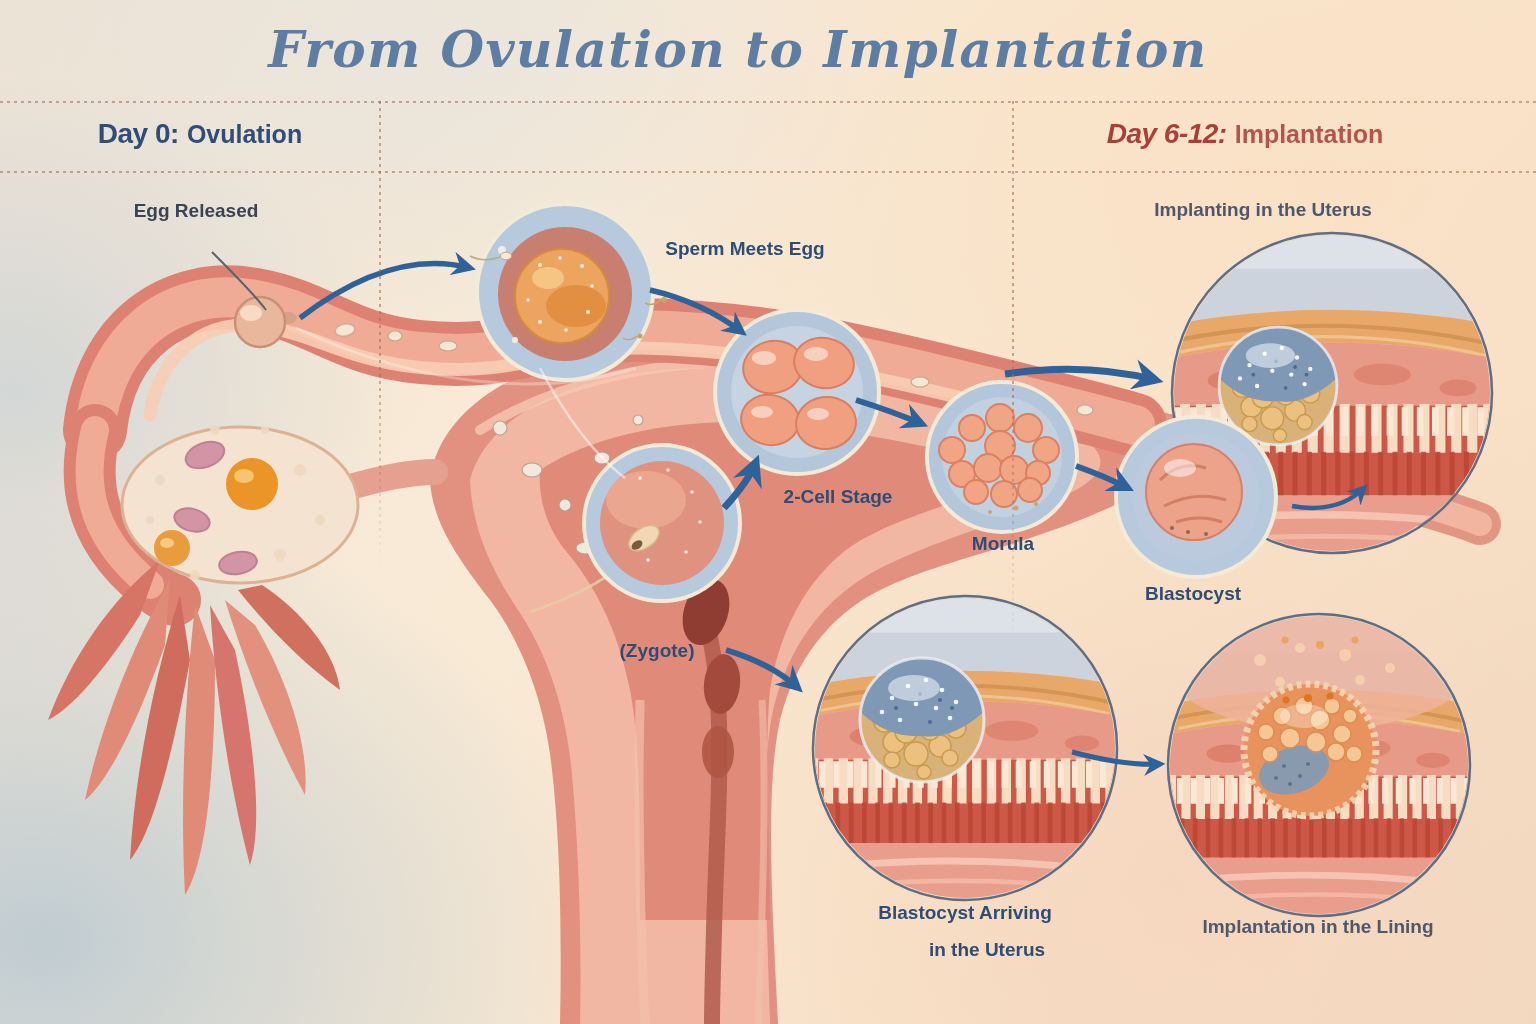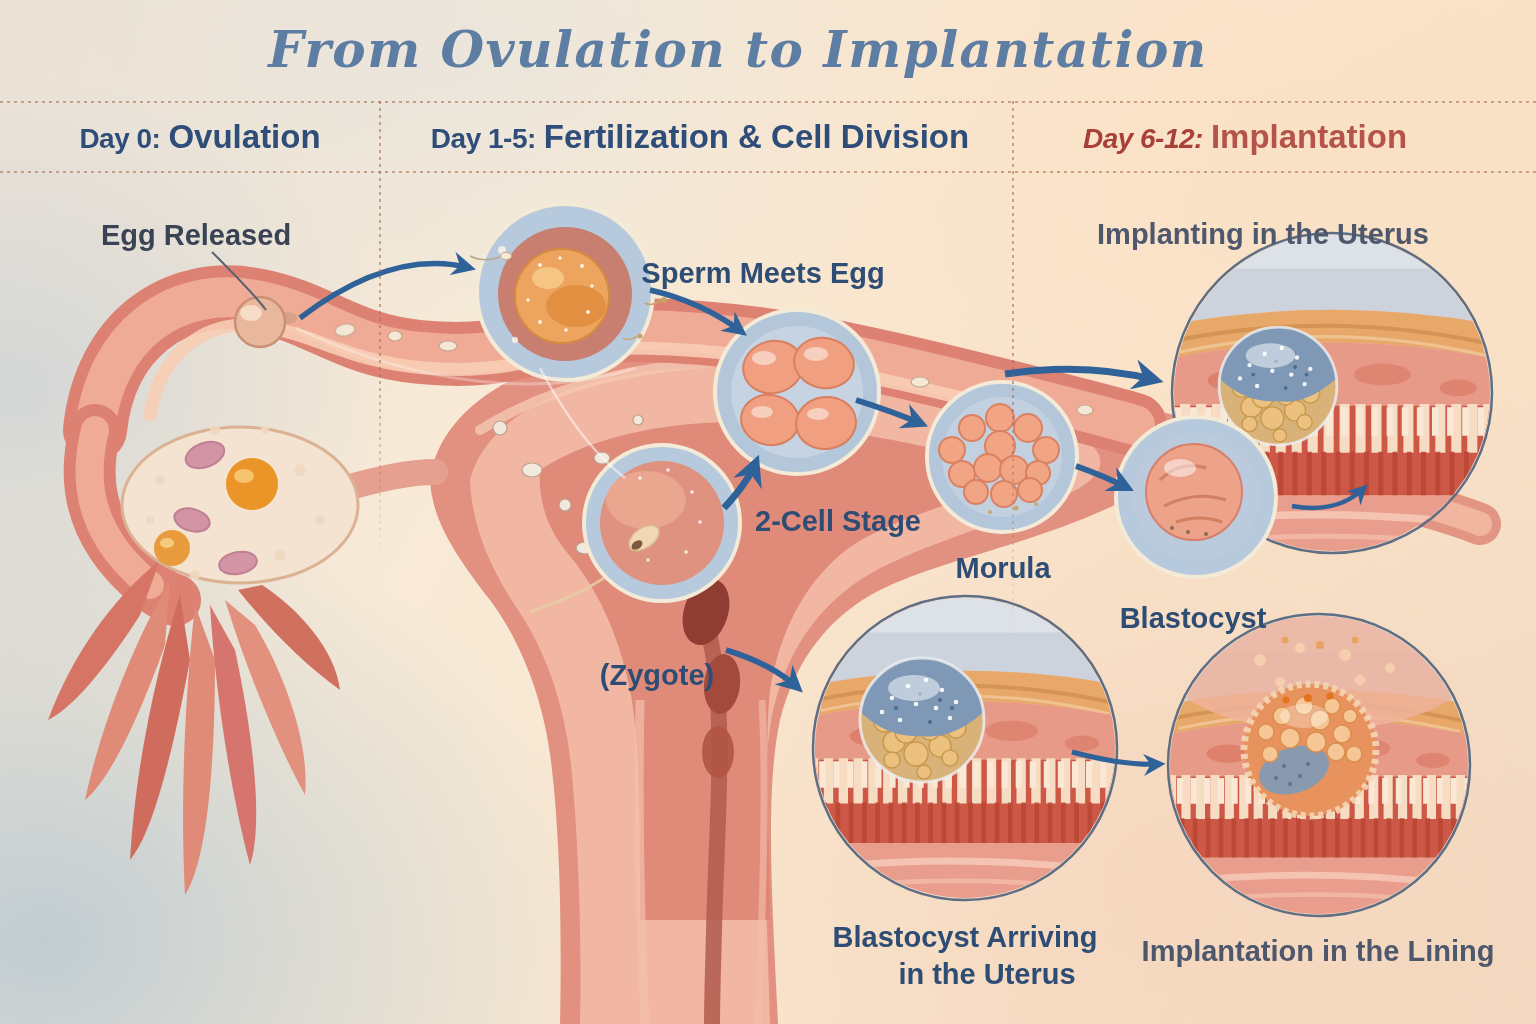--- a/index.html
+++ b/index.html
@@ -30,27 +30,27 @@
     mask-image:linear-gradient(to bottom,#000 55%,transparent 100%);
   }
   .title{
     position:absolute;top:20px;left:738px;transform:translateX(-50%);
     margin:0;font-family:"DejaVu Serif","Liberation Serif",serif;
     font-style:italic;font-weight:600;font-size:50px;letter-spacing:1.5px;
     color:#5e7da3;white-space:nowrap;
   }
   .sec{position:absolute;top:118px;transform:translateX(-50%);white-space:nowrap;}
   .sec .d{font-size:28px;font-weight:800;letter-spacing:-.5px;}
-  .sec .n{font-size:33px;font-weight:700;margin-left:8px;}
+  .sec .n{font-size:25px;font-weight:700;margin-left:8px;}
   .sec-blue{color:#2e4d78;}
   .sec-red-d{color:#a84038;font-style:italic;}
   .sec-red-n{color:#b5544a;text-align:center;}
   .lbl{
     position:absolute;transform:translateX(-50%);
-    font-size:29px;font-weight:700;white-space:nowrap;line-height:1.15;margin-top:19px;
+    font-size:19px;font-weight:700;white-space:nowrap;line-height:1.15;
   }
   .navy{color:#2e4d74;}
   .slate{color:#4e586c;}
   .dark{color:#3a4354;}
 </style>
 </head>
 <body>
 
 <div class="stage">
   <div class="bg"></div>
@@ -412,29 +412,26 @@
   <div class="hdot" style="top:101px"></div>
   <div class="hdot" style="top:171px"></div>
   <div class="vdot" style="left:379px;top:101px;height:470px"></div>
   <div class="vdot" style="left:1012px;top:101px;height:540px"></div>
 
   <h1 class="title">From Ovulation to Implantation</h1>
 
   <div class="sec" style="left:200px">
     <span class="d sec-blue">Day 0:</span><span class="n sec-blue">Ovulation</span>
   </div>
-  <div class="sec" style="left:700px">
-    <span class="d sec-blue">Day 1-5:</span><span class="n sec-blue">Fertilization &amp; Cell Division</span>
-  </div>
   <div class="sec" style="left:1245px">
     <span class="d sec-red-d">Day 6-12:</span><span class="n sec-red-n">Implantation</span>
   </div>
 
   <div class="lbl dark" style="left:196px;top:200px">Egg Released</div>
-  <div class="lbl navy" style="left:763px;top:238px">Sperm Meets Egg</div>
+  <div class="lbl navy" style="left:745px;top:238px">Sperm Meets Egg</div>
   <div class="lbl slate" style="left:1263px;top:199px">Implanting in the Uterus</div>
   <div class="lbl navy" style="left:838px;top:486px">2-Cell Stage</div>
   <div class="lbl navy" style="left:1003px;top:533px">Morula</div>
   <div class="lbl navy" style="left:1193px;top:583px">Blastocyst</div>
   <div class="lbl navy" style="left:657px;top:640px">(Zygote)</div>
   <div class="lbl navy" style="left:965px;top:902px">Blastocyst Arriving</div>
   <div class="lbl navy" style="left:987px;top:939px">in the Uterus</div>
   <div class="lbl slate" style="left:1318px;top:916px">Implantation in the Lining</div>
 </div>
 

